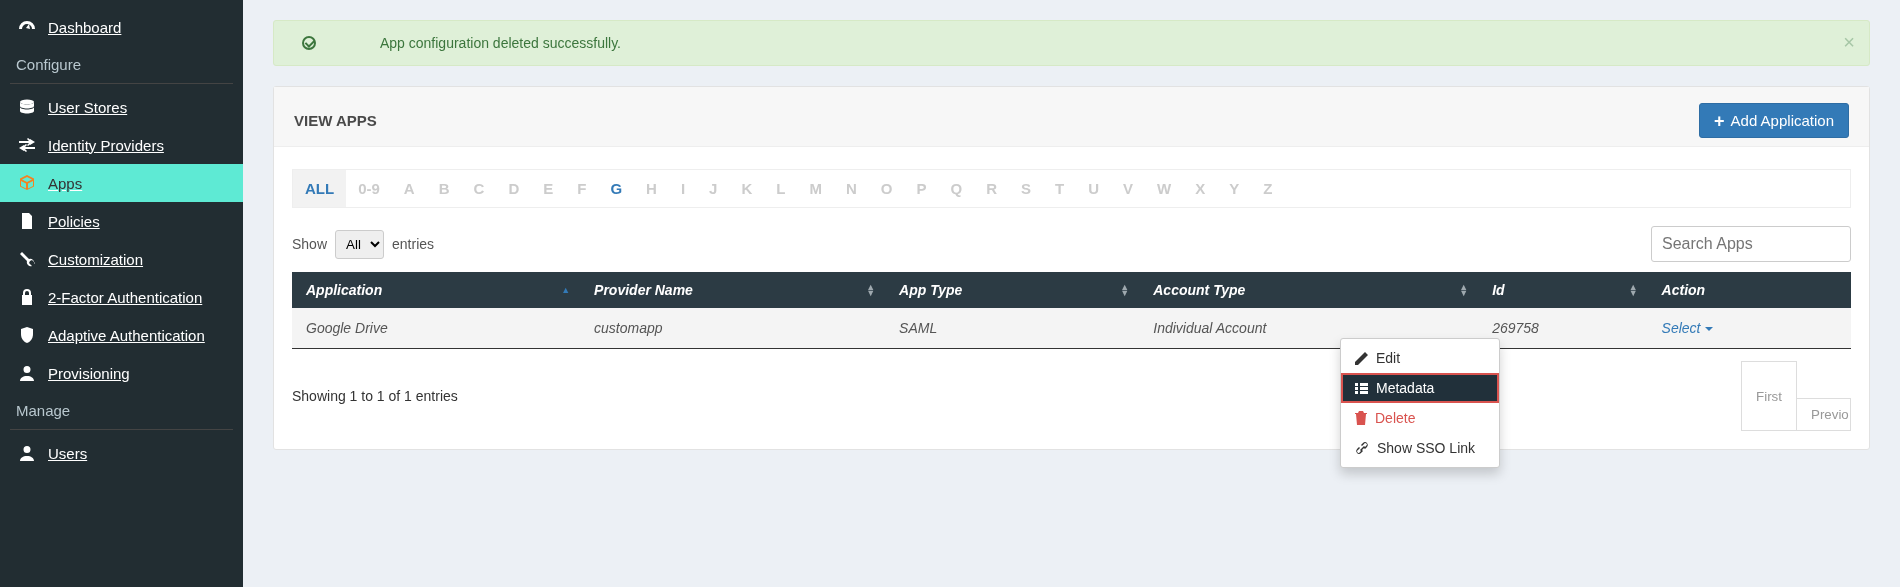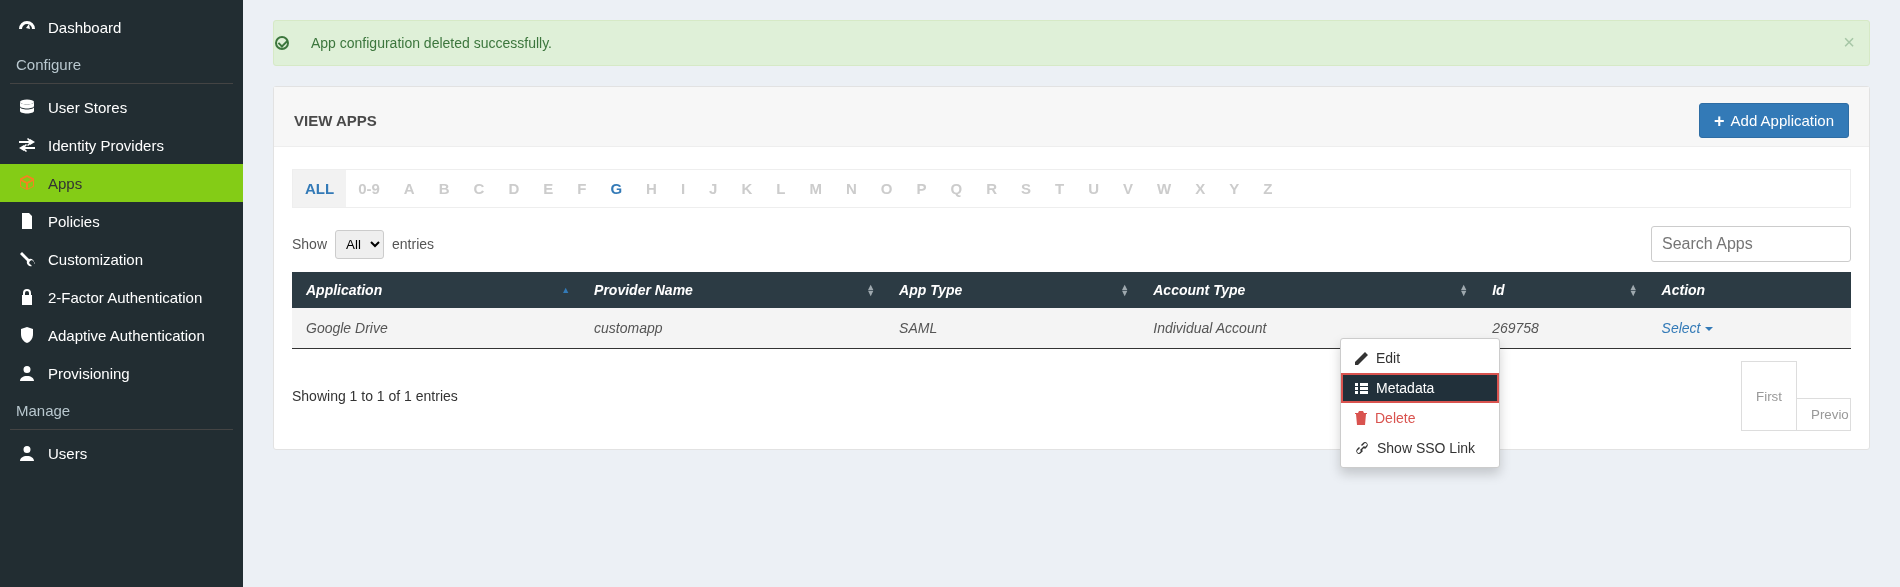--- a/index.html
+++ b/index.html
@@ -3,29 +3,29 @@
 <meta charset="utf-8">
 <style>
   * { box-sizing: border-box; margin: 0; padding: 0; }
   body { font-family: -apple-system, "Segoe UI", Helvetica, Arial, sans-serif; font-size: 14px; color: #333; background: #ecf0f5; }
   .app { display: flex; width: 1900px; height: 587px; position: relative; }
 
   
   .sidebar { width: 243px; background: #222d32; color: #b8c7ce; flex-shrink: 0; padding-top: 8px; }
   .sidebar hr { border: none; border-top: 1px solid #444; margin: 4px 10px; }
   .side-heading { color: #b8c7ce; font-size: 15px; padding: 10px 16px 6px; }
-  .side-item { display: flex; align-items: center; padding: 10px 16px; color: #fff; cursor: pointer; font-size: 15px; }
+  .side-item { display: flex; align-items: center; padding: 10px 16px; color: #fff; cursor: pointer; font-size: 15px; text-decoration: underline; }
   .side-item .icon { width: 22px; height: 18px; display: inline-flex; align-items: center; justify-content: center; margin-right: 10px; flex-shrink:0; }
   .side-item .lbl { color: #fff; }
-  .side-item.active { background: #84cc16; }
+  .side-item.active { background: #5eead4; }
   .side-item.active .lbl { color: #333; }
 
   
   .main { flex: 1; padding: 20px 30px; min-width: 0; }
-  .alert { background: #dff0d8; border: 1px solid #d6e9c6; color: #3c763d; border-radius: 3px; padding: 14px 1px; display: flex; align-items: center; position: relative; }
+  .alert { background: #dff0d8; border: 1px solid #d6e9c6; color: #3c763d; border-radius: 3px; padding: 14px 28px; display: flex; align-items: center; position: relative; gap: 42px; }
   .alert .chk { width: 14px; height: 14px; border-radius: 50%; border: 2px solid #3c763d; margin-right: 22px; position: relative; }
   .alert .chk::after { content:""; position:absolute; left:3px; top:0px; width:4px; height:7px; border:solid #3c763d; border-width:0 2px 2px 0; transform:rotate(45deg);}
   .alert .close { position:absolute; right:14px; top:10px; font-size:20px; color:#a6c6a6; cursor:pointer; }
 
   .panel { background: #fff; border: 1px solid #e2e2e2; border-radius: 3px; margin-top: 20px; }
   .panel-header { display: flex; align-items: center; justify-content: space-between; padding: 16px 20px 8px; background:#f7f7f7; border-bottom:1px solid #eee;}
   .panel-title { font-weight: bold; font-size: 15px; color:#4a4a4a; }
   .btn-primary { background: #337ab7; color: #fff; border: 1px solid #2e6da4; border-radius: 3px; padding: 8px 14px; font-size: 15px; display:inline-flex; align-items:center; cursor:pointer; }
   .btn-primary .plus { font-weight:bold; font-size:18px; margin-right:6px; line-height:14px; }
 

